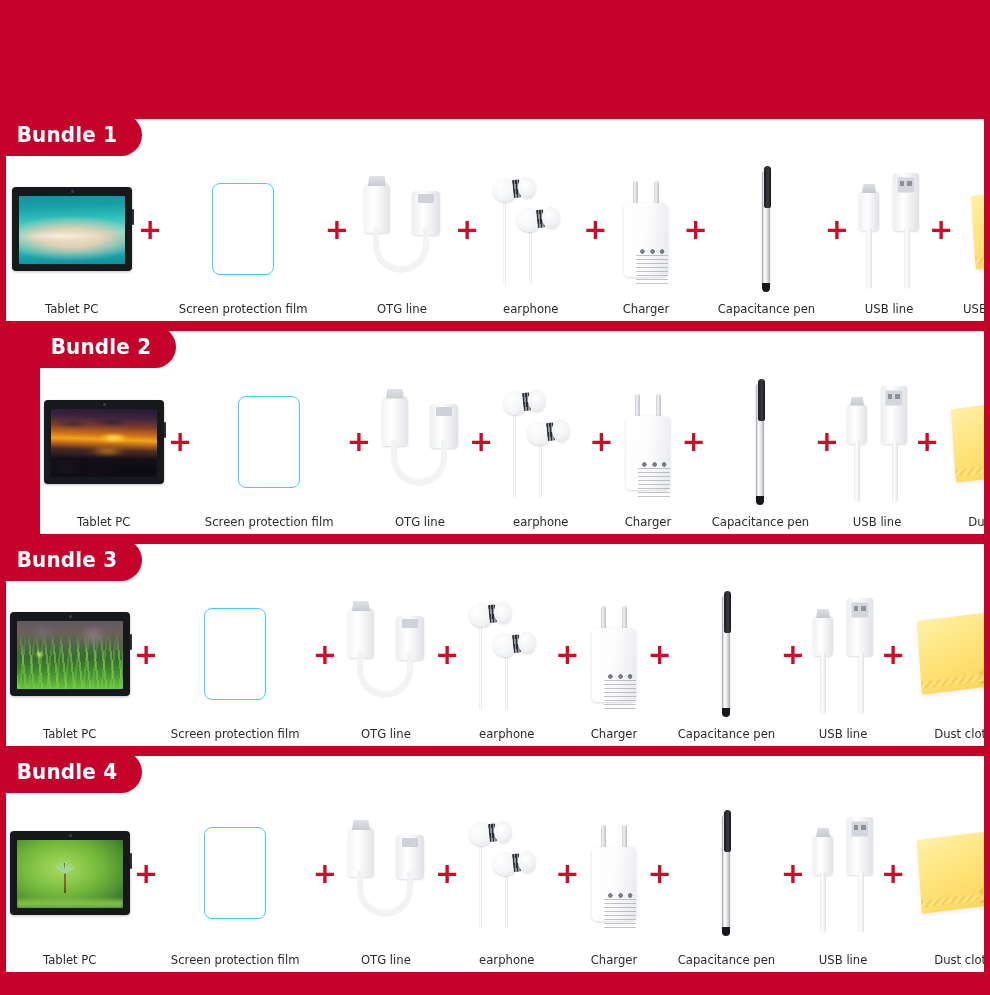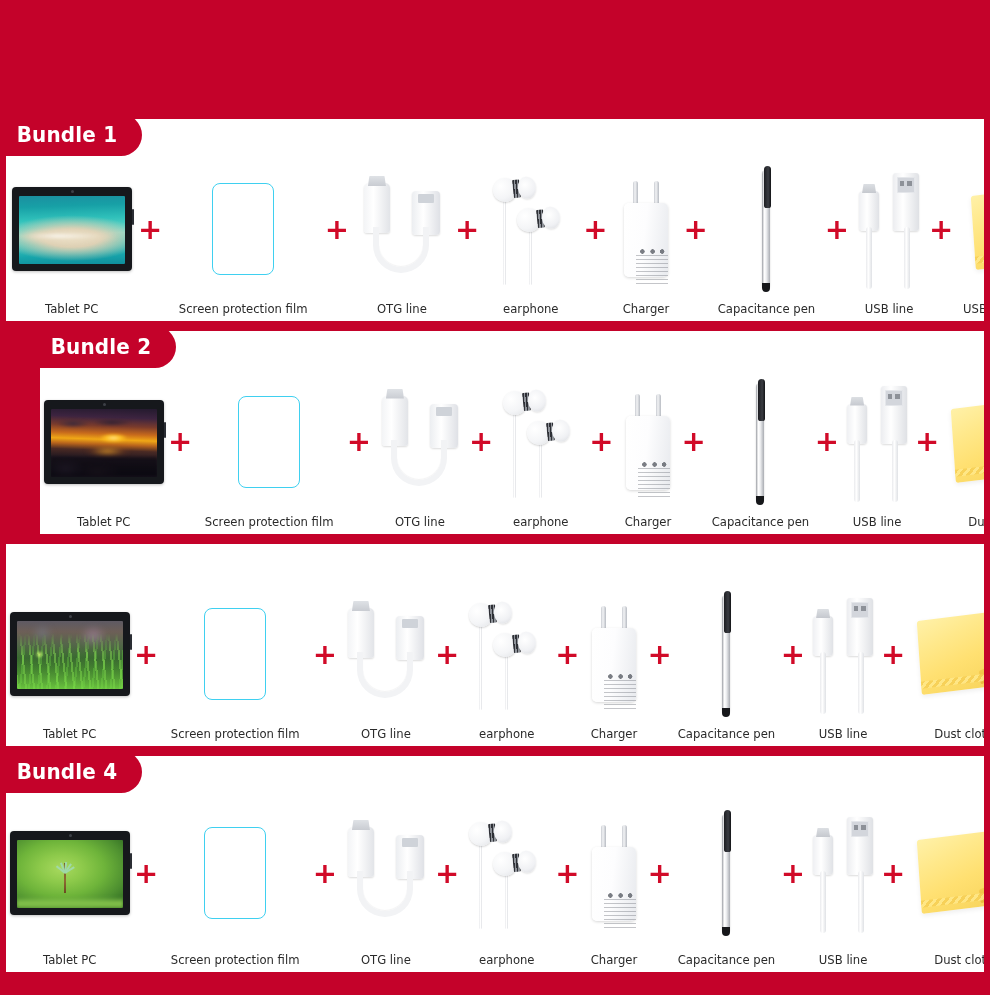--- a/index.html
+++ b/index.html
@@ -650,20 +650,23 @@
                   <div class="zig"></div>
                 </div>
               </div>
               <div class="caption">Dust cloth</div>
             </div>
           </div>
         </div>
       </div>
       <div class="row row-3">
         <div class="row-inner">
+          <div class="badge">
+            <span class="badge-text">Bundle 3</span>
+          </div>
           <div class="items">
             <div class="item" style="margin-left: 4px; margin-right: 4px;">
               <div class="art">
                 <div class="tablet">
                   <div class="screen">
                     <div class="scene-grass">
                       <div class="bokeh"></div>
                       <div class="blades"></div>
                       <div class="dew"></div>
                     </div>

